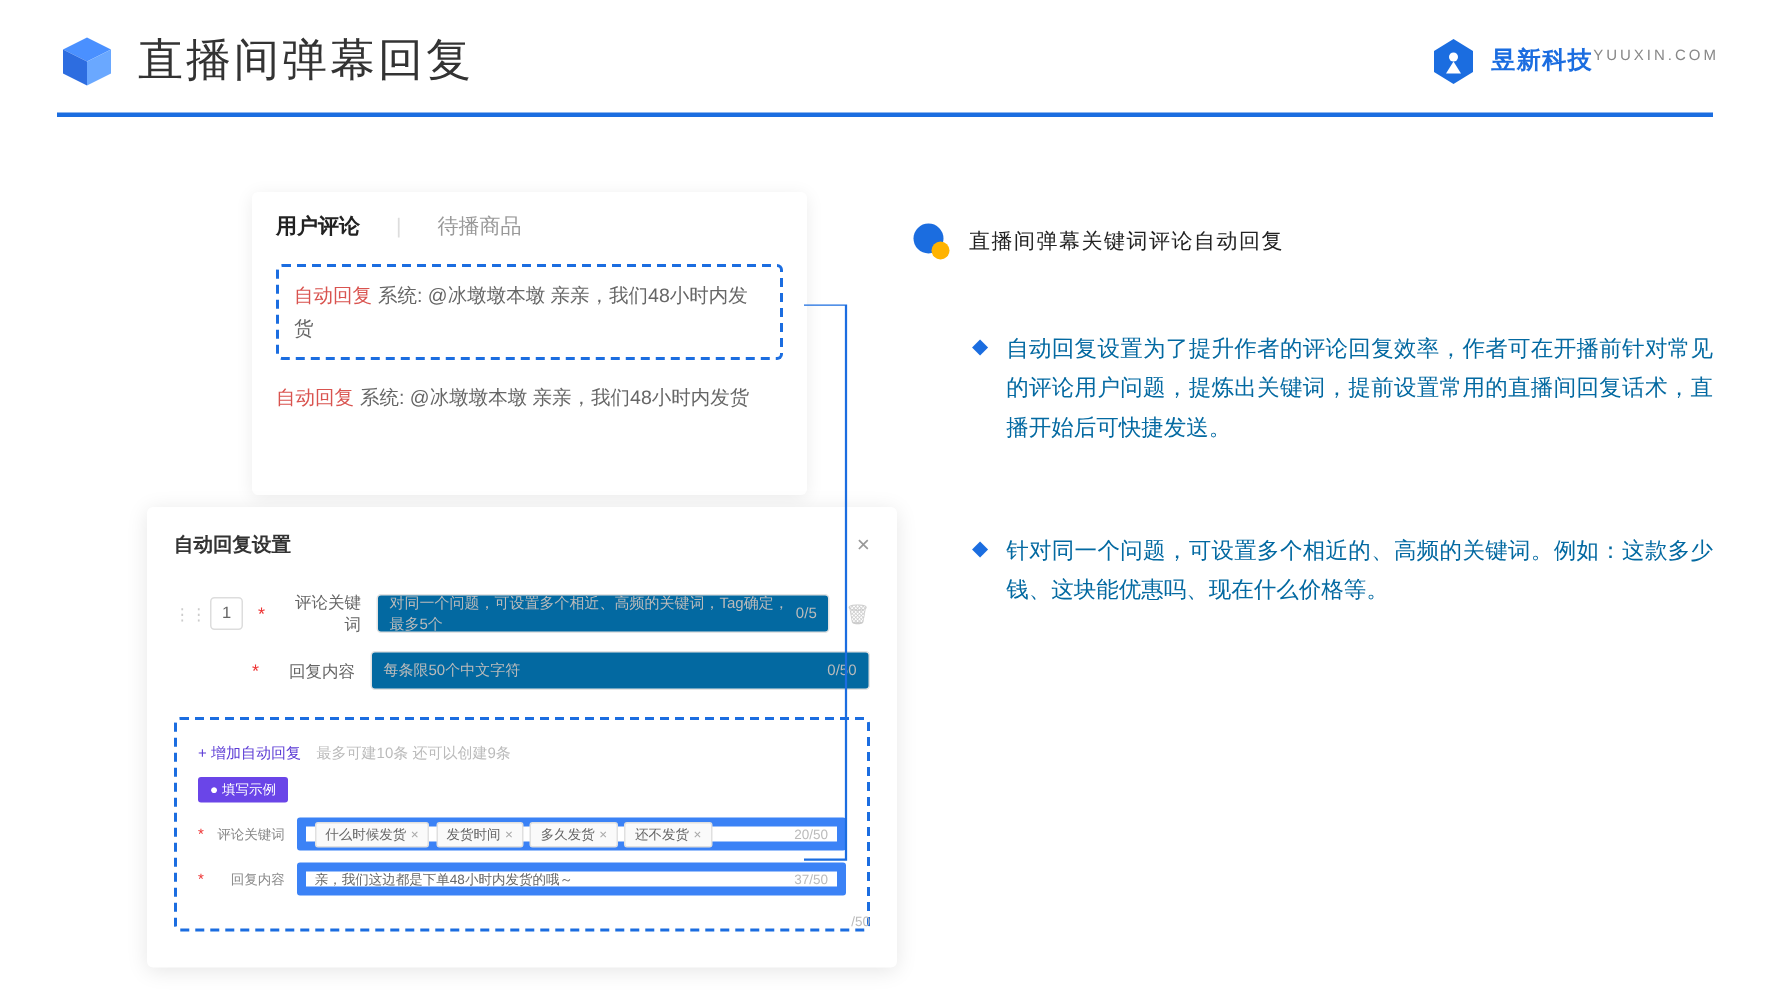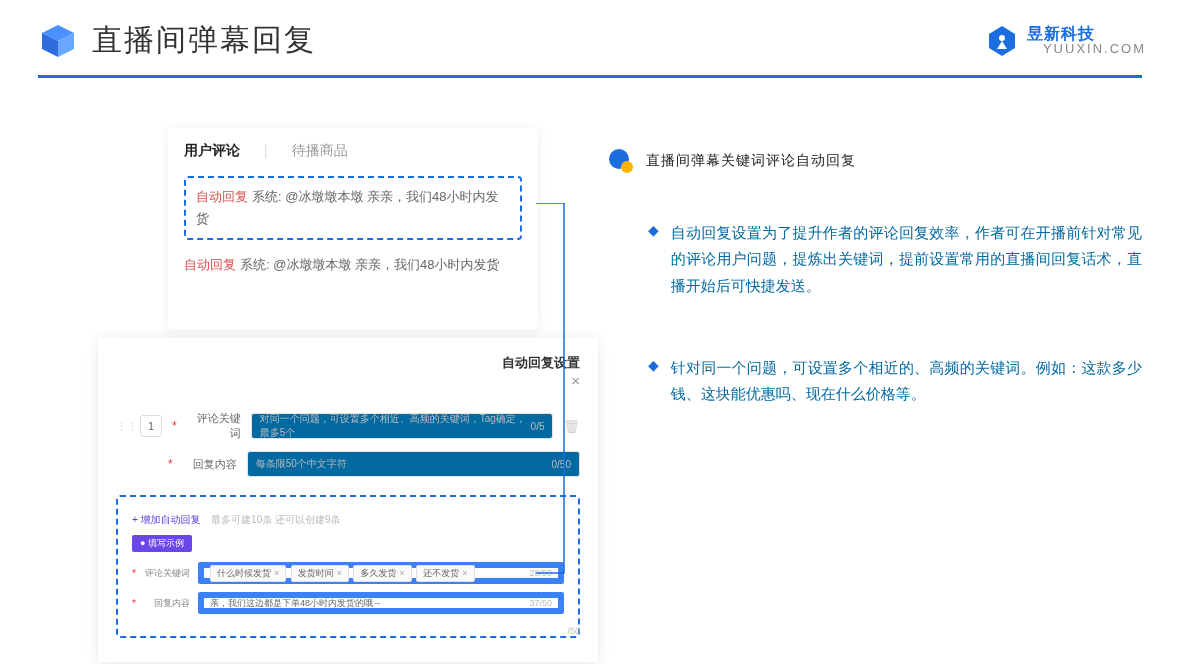--- a/index.html
+++ b/index.html
@@ -5,42 +5,42 @@
   * { margin: 0; padding: 0; box-sizing: border-box; }
   body { width: 1180px; height: 664px; font-family: "Microsoft YaHei", "PingFang SC", sans-serif; background: #fff; position: relative; overflow: hidden; }
 
   
   .header { display: flex; align-items: center; justify-content: space-between; padding: 20px 34px 8px 38px; }
   .title-wrap { display: flex; align-items: center; gap: 14px; }
   .cube-icon { width: 40px; height: 40px; position: relative; }
   .page-title { font-size: 30px; font-weight: 500; color: #333; letter-spacing: 2px; }
   .brand { display: flex; align-items: center; gap: 8px; }
   .brand-logo { width: 34px; height: 34px; }
-  .brand-text { display: flex; flex-direction: column; line-height: 1.1; }
+  .brand-text { display: flex; line-height: 1.1; }
   .brand-cn { font-size: 16px; font-weight: 700; color: #1b6de0; letter-spacing: 1px; }
-  .brand-en { font-size: 13px; color: #888; letter-spacing: 2px; margin-left: 16px; }
+  .brand-en { font-size: 10px; color: #888; letter-spacing: 2px; }
   .divider { height: 3px; background: #1b6de0; margin: 6px 38px 0 38px; }
 
   
   .main { display: flex; padding: 50px 38px 0 38px; gap: 30px; }
   .left { position: relative; width: 540px; flex: none; }
 
   
   .comments-card { width: 370px; background: #fff; box-shadow: 0 2px 12px rgba(0,0,0,0.08); border-radius: 4px; padding: 14px 16px 44px 16px; position: absolute; top: 0; left: 130px; }
   .tabs { display: flex; gap: 24px; margin-bottom: 14px; }
   .tab { font-size: 14px; color: #999; padding-bottom: 2px; }
   .tab.active { color: #222; font-weight: 600; }
   .tab-divider { color: #ddd; font-size: 14px; }
   .comment-row { font-size: 13px; color: #666; line-height: 1.7; margin-bottom: 10px; }
   .auto-reply-tag { color: #d9534f; margin-right: 4px; }
   .comment-row.highlighted { border: 2px dashed #1b6de0; border-radius: 4px; padding: 8px 10px; margin: 4px 0 14px 0; }
 
   
   .settings-card { width: 500px; background: #fff; box-shadow: 0 2px 14px rgba(0,0,0,0.10); border-radius: 4px; position: absolute; top: 210px; left: 60px; padding: 16px 18px 24px 18px; }
-  .settings-header { display: flex; justify-content: space-between; align-items: flex-end; margin-bottom: 22px; flex-direction: column; }
+  .settings-header { display: flex; justify-content: space-between; align-items: flex-end; margin-bottom: 22px; }
   .settings-title { font-size: 13px; font-weight: 600; color: #333; }
   .close-x { color: #999; font-size: 15px; }
 
   .form-row { display: flex; align-items: center; gap: 10px; margin-bottom: 10px; position: relative; }
   .drag-handle { color: #ccc; font-size: 11px; width: 14px; text-align: center; }
   .order-box { width: 22px; height: 22px; border: 1px solid #ddd; border-radius: 3px; font-size: 11px; display: flex; align-items: center; justify-content: center; color: #666; }
   .req-dot { color: #e33; font-size: 12px; }
   .form-label { font-size: 11px; color: #666; width: 54px; text-align: right; }
   .form-input { flex: 1; height: 26px; border: 1px solid #e3e3e3; border-radius: 3px; padding: 0 8px; font-size: 10px; color: #333; display: flex; align-items: center; justify-content: space-between; background: #0369a1; }
   .placeholder { color: #bbb; }

